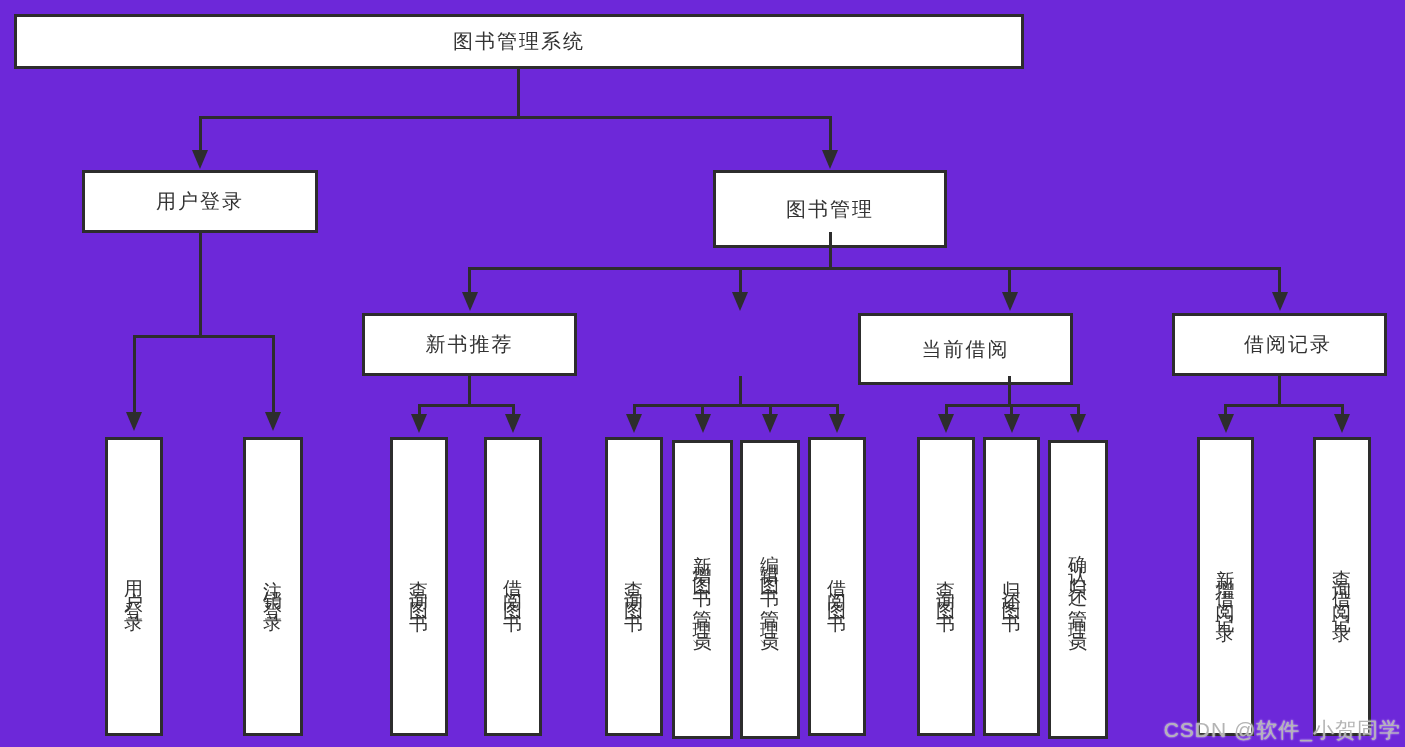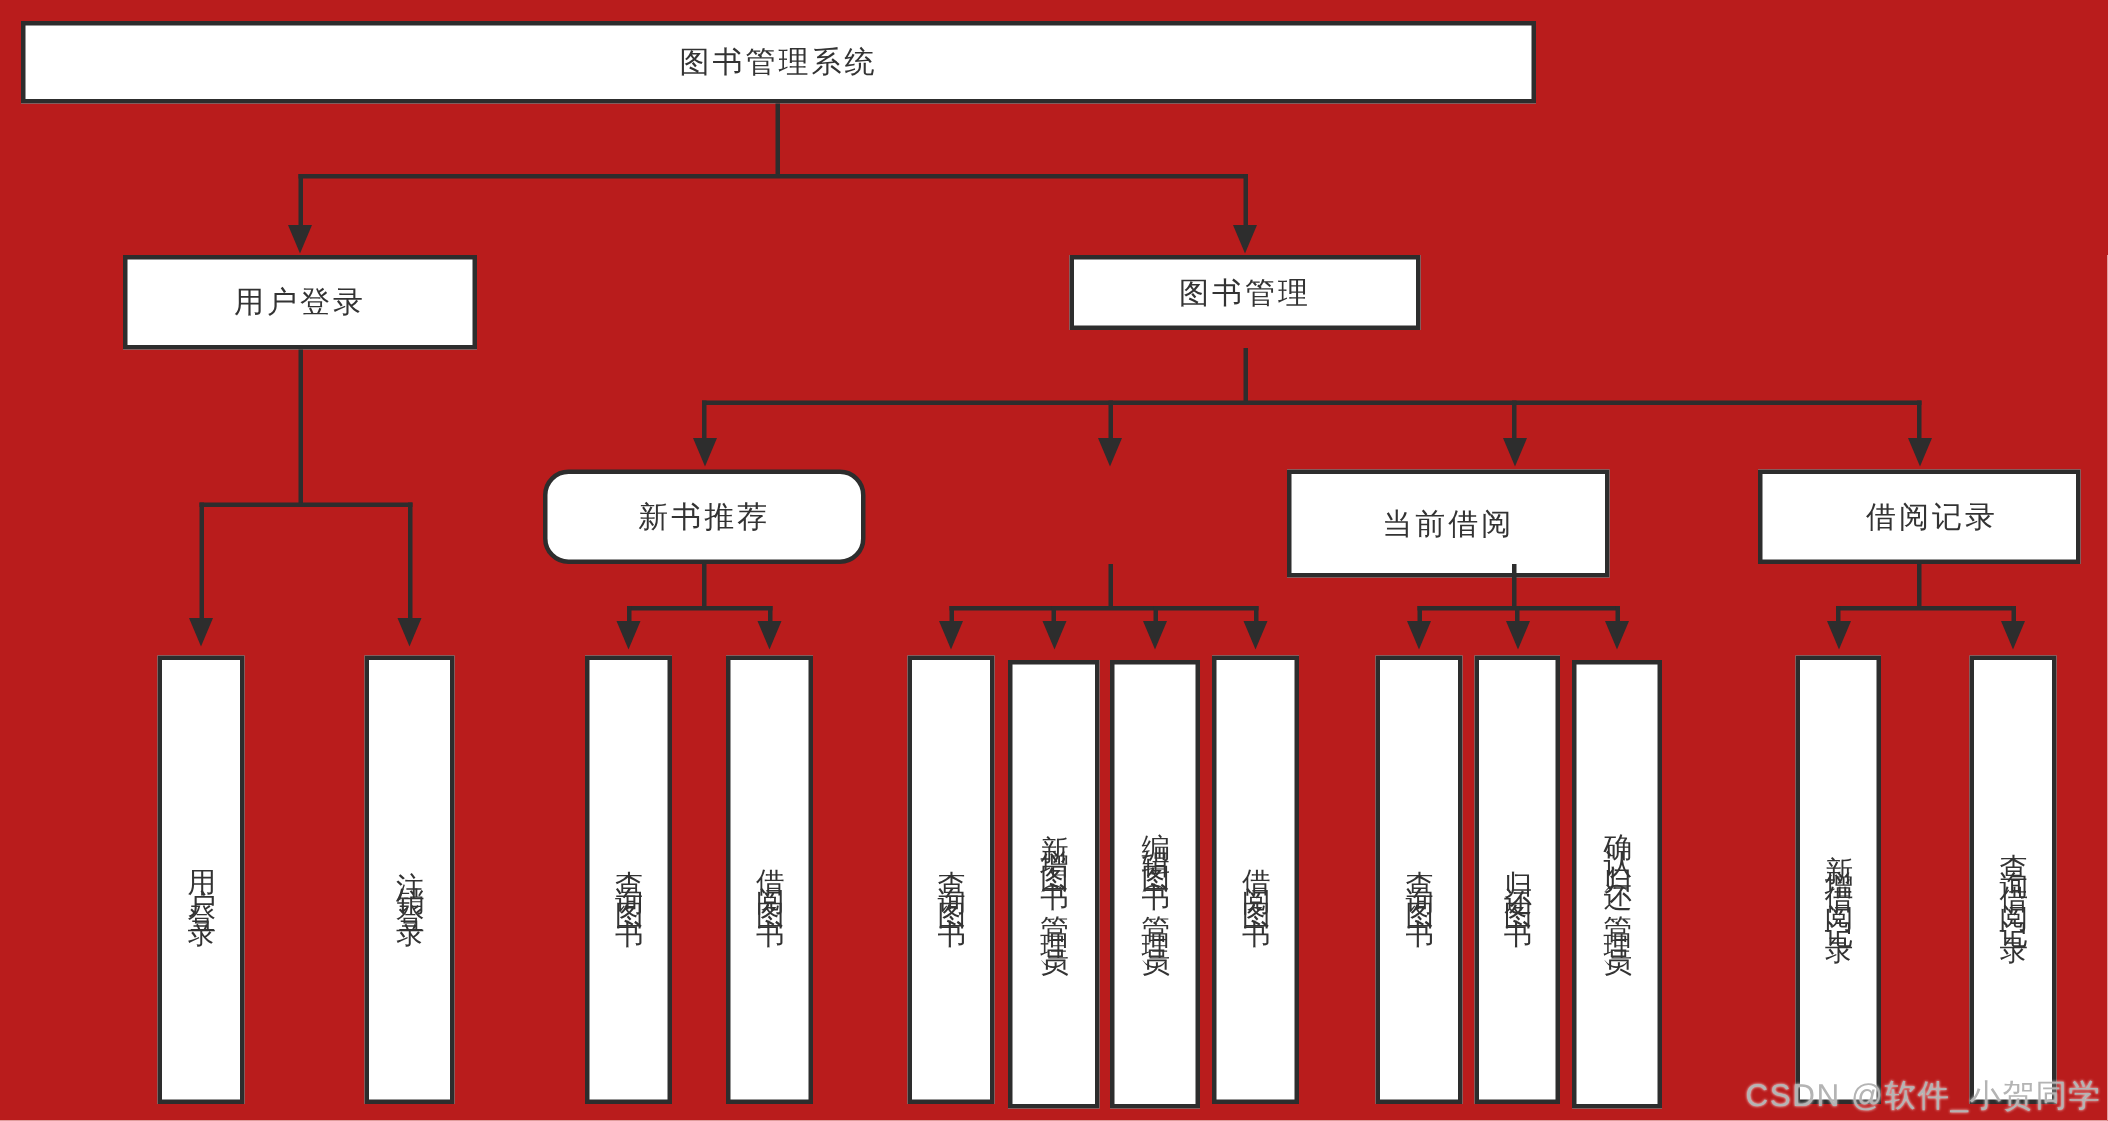--- a/index.html
+++ b/index.html
@@ -5,21 +5,21 @@
   html, body {
     margin: 0;
     padding: 0;
     background: #ffffff;
     font-family: "Liberation Sans", "DejaVu Sans", sans-serif;
   }
   .canvas {
     position: relative;
     width: 1405px;
     height: 747px;
-    background: #b91c1c;
+    background: #6d28d9;
     overflow: hidden;
     text-align: right;
   }
   .box {
     position: absolute;
     box-sizing: border-box;
     border: 3px solid #2d2d2d;
     background: #ffffff;
     display: flex;
     align-items: center;
@@ -82,21 +82,21 @@
   <div class="vline" style="left:516.5px; top:69px; height:48px;"></div>
   <div class="hline" style="left:198.5px; top:115.5px; width:633px;"></div>
   <div class="vline" style="left:198.5px; top:115.5px; height:36px;"></div>
   <div class="arrowhead" style="left:192px; top:150px;"></div>
   <div class="vline" style="left:828.5px; top:115.5px; height:36px;"></div>
   <div class="arrowhead" style="left:822px; top:150px;"></div>
 
   <div class="box" style="left:82px; top:170px; width:236px; height:63px;">
     <span class="hlabel">用户登录</span>
   </div>
-  <div class="box" style="left:713px; top:170px; width:234px; height:50px;">
+  <div class="box" style="left:713px; top:170px; width:234px; height:78px;">
     <span class="hlabel">图书管理</span>
   </div>
 
   <div class="vline" style="left:198.5px; top:233px; height:104px;"></div>
   <div class="hline" style="left:132.5px; top:334.5px; width:142px;"></div>
   <div class="vline" style="left:132.5px; top:334.5px; height:79px;"></div>
   <div class="arrowhead" style="left:126px; top:412px;"></div>
   <div class="vline" style="left:271.5px; top:334.5px; height:79px;"></div>
   <div class="arrowhead" style="left:265px; top:412px;"></div>
 
@@ -104,21 +104,21 @@
   <div class="hline" style="left:468px; top:266.5px; width:813px;"></div>
   <div class="vline" style="left:468px; top:266.5px; height:27px;"></div>
   <div class="arrowhead" style="left:461.5px; top:292px;"></div>
   <div class="vline" style="left:738.5px; top:266.5px; height:27px;"></div>
   <div class="arrowhead" style="left:732px; top:292px;"></div>
   <div class="vline" style="left:1008px; top:266.5px; height:27px;"></div>
   <div class="arrowhead" style="left:1001.5px; top:292px;"></div>
   <div class="vline" style="left:1278px; top:266.5px; height:27px;"></div>
   <div class="arrowhead" style="left:1271.5px; top:292px;"></div>
 
-  <div class="box" style="left:362px; top:313px; width:215px; height:63px;border-radius:17px;">
+  <div class="box" style="left:362px; top:313px; width:215px; height:63px;">
     <span class="hlabel">新书推荐</span>
   </div>
   <div class="box" style="left:858px; top:313px; width:215px; height:72px;">
     <span class="hlabel">当前借阅</span>
   </div>
   <div class="box" style="left:1172px; top:313px; width:215px; height:63px;padding-left:17px;">
     <span class="hlabel">借阅记录</span>
   </div>
 
   <div class="vline" style="left:468px; top:376px; height:30px;"></div>

